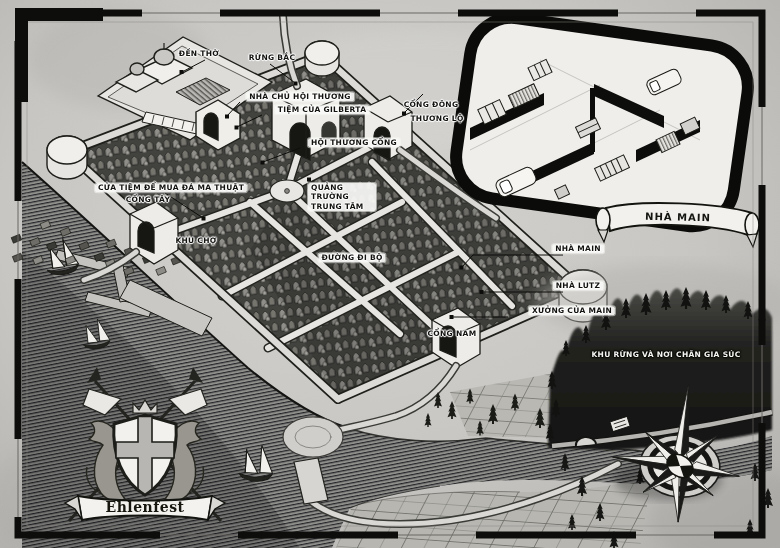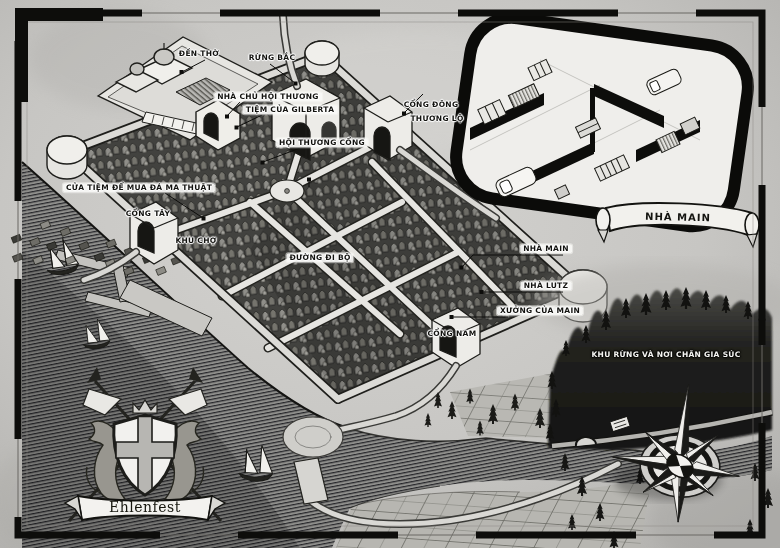--- a/index.html
+++ b/index.html
@@ -3,27 +3,27 @@
 <meta charset="utf-8">
 <style>
   html,body{margin:0;padding:0;}
   body{width:780px;height:548px;overflow:hidden;background:#c7c6c3;font-family:"DejaVu Sans",sans-serif;}
   #stage{position:relative;width:780px;height:548px;}
   #art{position:absolute;left:0;top:0;}
   .lbl{position:absolute;transform:translate(-50%,-50%);font-size:7.5px;font-weight:bold;
        letter-spacing:.3px;color:#12120f;white-space:nowrap;line-height:1.25;text-align:left;
        text-shadow:0 0 2px #fff,0 0 2px #fff,-1px 0 1px #fff,1px 0 1px #fff,0 1px 1px #fff,0 -1px 1px #fff;}
   .boxed{background:rgba(249,249,246,.93);padding:0 3px;border-radius:2px;
-         box-shadow:0 0 0 1px rgba(249,249,246,.55);}
+         box-shadow:0 0 0 1px rgba(249,249,246,.55);margin-left:32px;}
   .wrap2{white-space:normal;width:62px;}
   .lbl-dark{color:#f5f5f2;text-shadow:0 0 2px #0c0c0a,0 0 3px #0c0c0a,-1px 0 1px #0c0c0a,1px 0 1px #0c0c0a,0 1px 1px #0c0c0a,0 -1px 1px #0c0c0a;}
   .banner-text{position:absolute;transform:translate(-50%,-50%) rotate(1.5deg);font-size:10px;font-weight:bold;
        letter-spacing:1px;color:#141410;white-space:nowrap;}
   .crest-text{position:absolute;transform:translate(-50%,-50%);font-family:"DejaVu Serif",serif;
-       font-size:14px;font-weight:normal;color:#17170f;white-space:nowrap;letter-spacing:.5px;}
+       font-size:14px;font-weight:bold;color:#17170f;white-space:nowrap;letter-spacing:.5px;}
 </style>
 </head>
 <body>
 
 <div id="stage">
 <svg id="art" width="780" height="548" viewBox="0 0 780 548">
 <defs>
   <radialGradient id="paperG" cx="45%" cy="40%" r="75%">
     <stop offset="0%" stop-color="#d4d3d0"></stop>
           <stop offset="60%" stop-color="#c7c6c3"></stop>
@@ -484,22 +484,23 @@
 </svg>
 
 <div class="lbl" style="left:199px;top:54px">ĐỀN THỜ</div>
 <div class="lbl" style="left:272px;top:58px">RỪNG BẮC</div>
 <div class="lbl boxed" style="left:268px;top:97px">NHÀ CHỦ HỘI THƯƠNG</div>
 <div class="lbl boxed" style="left:290px;top:110px">TIỆM CỦA GILBERTA</div>
 <div class="lbl boxed" style="left:322px;top:143px">HỘI THƯƠNG CỔNG</div>
 <div class="lbl" style="left:431px;top:105px">CỔNG ĐÔNG</div>
 <div class="lbl" style="left:437px;top:119px">THƯƠNG LỘ</div>
 <div class="lbl boxed" style="left:139px;top:188px">CỬA TIỆM ĐỂ MUA ĐÁ MA THUẬT</div>
-<div class="lbl" style="left:148px;top:214px">CỔNG TÂY</div>
+<div class="lbl" style="left:148px;top:200px">CỔNG TÂY</div>
 <div class="lbl" style="left:196px;top:241px">KHU CHỢ</div>
+<div class="lbl boxed wrap2" style="left:310px;top:197px">QUẢNG TRƯỜNG TRUNG TÂM</div>
 <div class="lbl boxed" style="left:320px;top:258px">ĐƯỜNG ĐI BỘ</div>
 <div class="lbl boxed" style="left:546px;top:249px">NHÀ MAIN</div>
 <div class="lbl boxed" style="left:546px;top:286px">NHÀ LUTZ</div>
 <div class="lbl boxed" style="left:540px;top:311px">XƯỞNG CỦA MAIN</div>
 <div class="lbl" style="left:452px;top:334px">CỔNG NAM</div>
 <div class="lbl lbl-dark" style="left:666px;top:355px">KHU RỪNG VÀ NƠI CHĂN GIA SÚC</div>
 <div class="banner-text" style="left:678px;top:217px">NHÀ MAIN</div>
 <div class="crest-text" style="left:145px;top:507px">Ehlenfest</div>
 </div>
 

